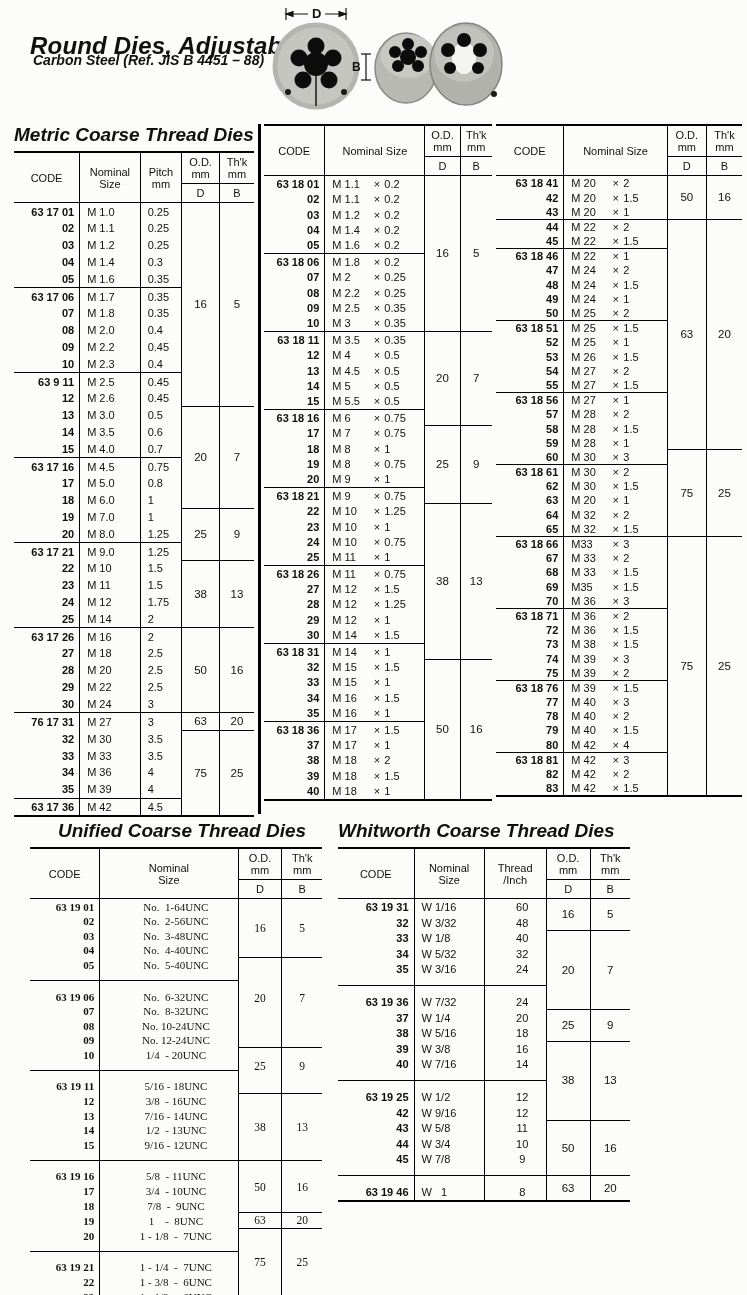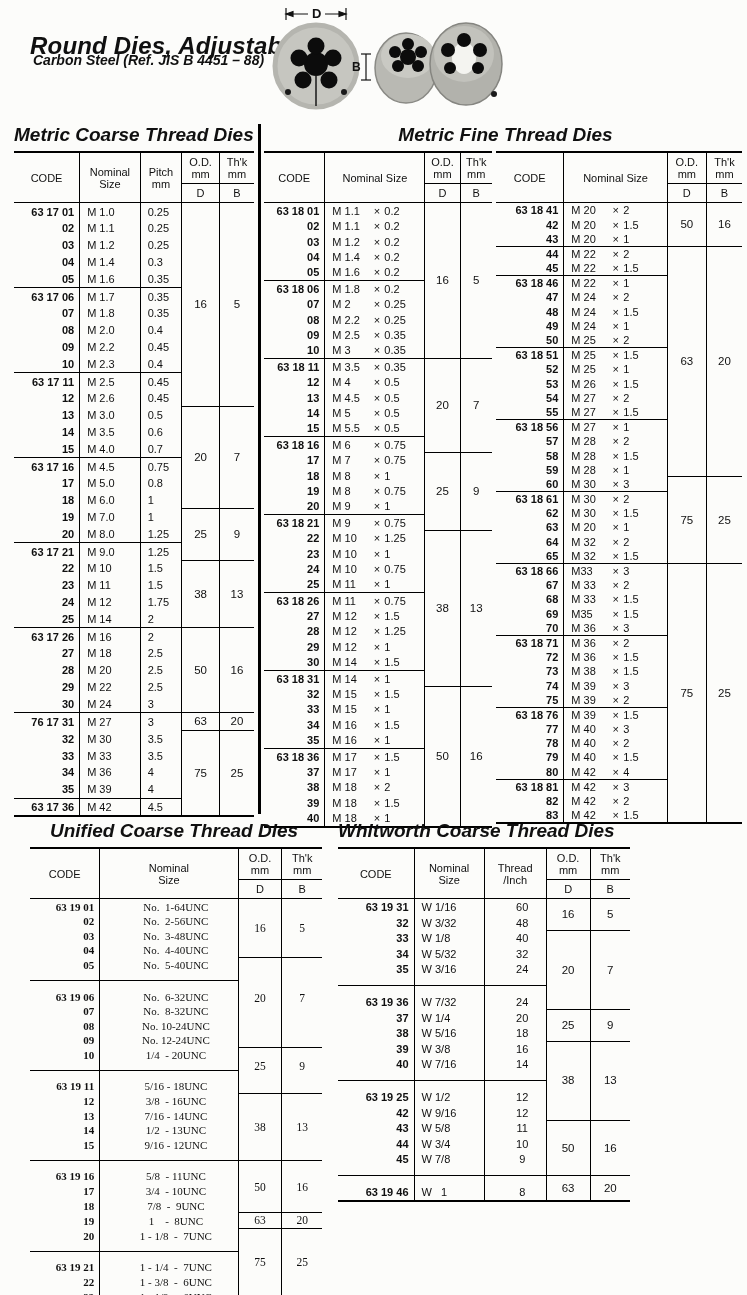--- a/index.html
+++ b/index.html
@@ -10,21 +10,21 @@
   .dies{position:absolute;left:258px;top:2px;}
   .sect-title{font-style:italic;font-weight:bold;font-size:19px;margin:0 0 5px 0;white-space:nowrap;}
   .top{position:absolute;top:124px;left:0;width:747px;display:flex;align-items:flex-start;}
   .coarse-wrap{width:242px;margin-left:14px;}
   .vdiv{width:3px;background:#000;height:690px;margin-left:2px;}
   .fine-wrap{flex:1;margin-left:3px;}
   .fine-wrap .sect-title{text-align:center;}
   .fine-tables{display:flex;gap:4px;align-items:flex-start;}
   .bottom{position:absolute;top:820px;left:0;width:747px;display:flex;}
   .uni-wrap{margin-left:30px;width:300px;}
-  .uni-wrap .sect-title{margin-left:20px;}
+  .uni-wrap .sect-title{margin-left:28px;}
   .whit-wrap{margin-left:8px;width:300px;}
 
   table{border-collapse:collapse;border-top:2px solid #000;border-bottom:2px solid #000;}
   th,td{padding:0 3px;font-size:11px;line-height:1.1;}
   th{font-weight:normal;border-bottom:1.5px solid #000;text-align:center;padding:3px 3px;}
   .bl{border-left:1.2px solid #000;}
   td.cd{text-align:right;font-weight:bold;white-space:nowrap;padding-right:5px;}
   td.szl{text-align:left;padding-left:7px;white-space:pre;}
   td.ctr{text-align:center;white-space:pre;padding-left:17px;}
   td.g{text-align:center;vertical-align:middle;border-top:1.5px solid #000;border-left:1.2px solid #000;font-size:11.5px;}
@@ -171,21 +171,21 @@
               <td class="cd">09</td>
               <td class="szl bl">M 2.2</td>
               <td class="szl bl">0.45</td>
             </tr>
             <tr>
               <td class="cd">10</td>
               <td class="szl bl">M 2.3</td>
               <td class="szl bl">0.4</td>
             </tr>
             <tr>
-              <td class="cd sepc">63 17 11</td>
+              <td class="cd sepc">63 9 11</td>
               <td class="szl bl sepc">M 2.5</td>
               <td class="szl bl sepc">0.45</td>
             </tr>
             <tr>
               <td class="cd">12</td>
               <td class="szl bl">M 2.6</td>
               <td class="szl bl">0.45</td>
             </tr>
             <tr>
               <td class="cd">13</td>
@@ -317,21 +317,20 @@
             <tr>
               <td class="cd sepc">63 17 36</td>
               <td class="szl bl sepc">M 42</td>
               <td class="szl bl sepc">4.5</td>
             </tr>
           </tbody>
         </table>
     </div>
     <div class="vdiv"></div>
     <div class="fine-wrap">
-      <h3 class="sect-title">Metric Fine Thread Dies</h3>
       <div class="fine-tables">
         <table class="t-fl">
             <thead>
               <tr>
                 <th rowspan="2">CODE</th>
                 <th class="bl" rowspan="2">Nominal Size</th>
                 <th class="bl">O.D.<br>mm</th>
                 <th class="bl">Th'k<br>mm</th>
               </tr>
               <tr>

